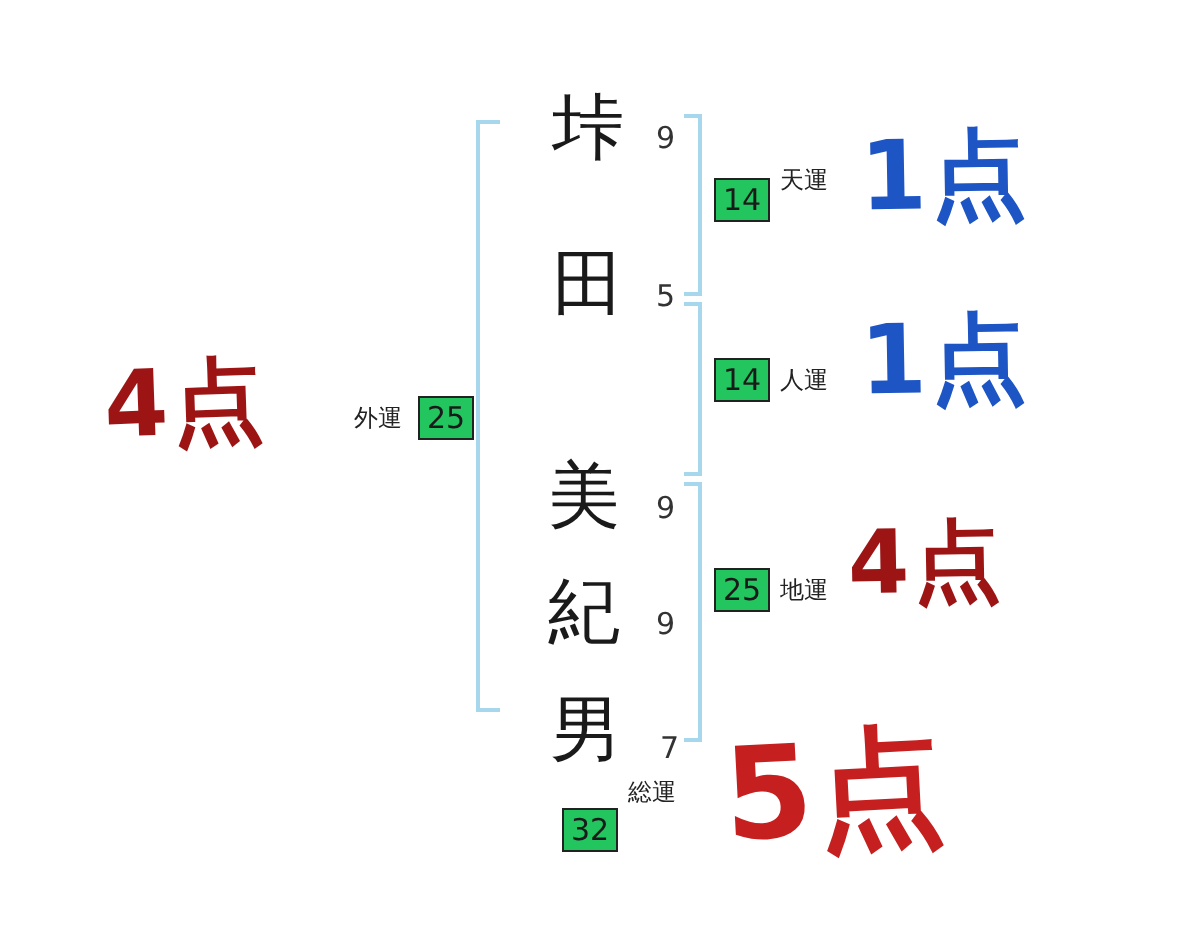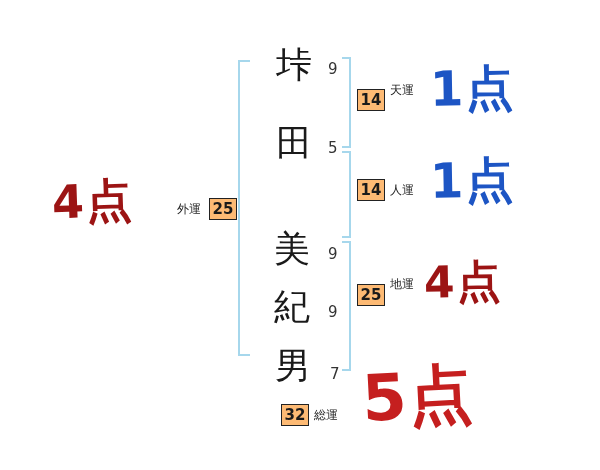--- a/index.html
+++ b/index.html
@@ -38,28 +38,27 @@
   }
   .bracket-left  { border-right: none; width: 12px; }
   .bracket-right { border-left: none;  width: 9px;  }
   
   .value-box {
     position: absolute;
     box-sizing: border-box;
     width: 28px;
     height: 22px;
     border: 1.5px solid #222222;
-    background: #fdba74;
+    background: #22c55e;
     font-size: 15px;
     color: #1a1a1a;
     display: flex;
     align-items: center;
     justify-content: center;
     line-height: 1;
-    font-weight: bold;
   }
   .fortune-label {
     position: absolute;
     font-size: 12px;
     color: #222222;
     line-height: 1;
     white-space: nowrap;
   }
   
   .score {
@@ -100,27 +99,27 @@
   <span class="strokes" style="left:328px; top:305px;">9</span>
   <span class="strokes" style="left:330px; top:367px;">7</span>
 
   <div class="value-box" style="left:357px; top:89px;">14</div>
   <span class="fortune-label" style="left:390px; top:84px;">天運</span>
 
   <div class="value-box" style="left:357px; top:179px;">14</div>
   <span class="fortune-label" style="left:390px; top:184px;">人運</span>
 
   <div class="value-box" style="left:357px; top:284px;">25</div>
-  <span class="fortune-label" style="left:390px; top:278px;">地運</span>
+  <span class="fortune-label" style="left:390px; top:289px;">地運</span>
 
   <span class="fortune-label" style="left:177px; top:203px;text-align:right;">外運</span>
   <div class="value-box" style="left:209px; top:198px;">25</div>
 
   <div class="value-box" style="left:281px; top:404px;">32</div>
-  <span class="fortune-label" style="left:314px; top:409px;">総運</span>
+  <span class="fortune-label" style="left:314px; top:390px;">総運</span>
 
   <div class="score score-darkred score-gai">4点</div>
   <div class="score score-blue    score-ten">1点</div>
   <div class="score score-blue    score-jin">1点</div>
   <div class="score score-darkred score-chi">4点</div>
   <div class="score score-red     score-sou">5点</div>
 
 </div>
 
 </body></html>

